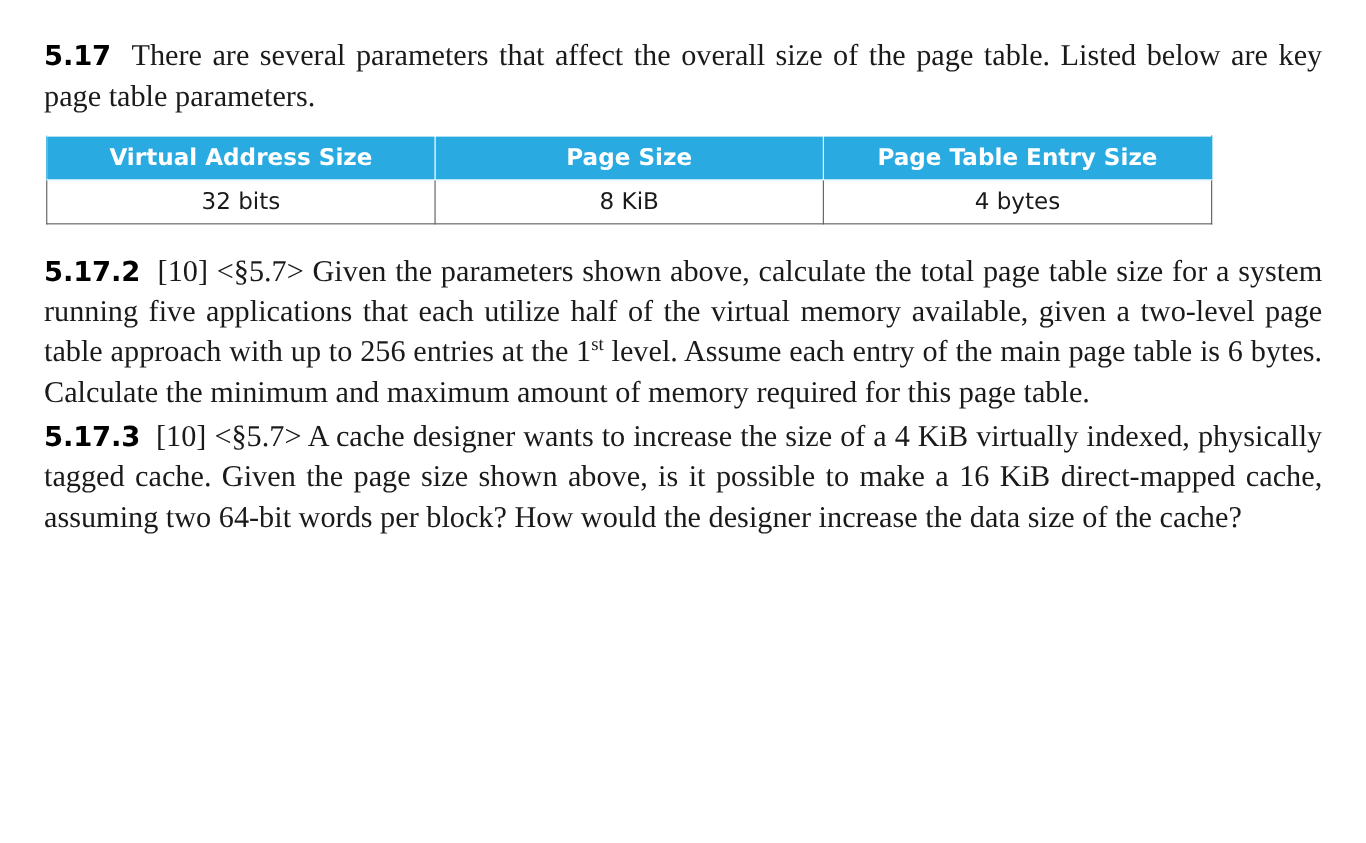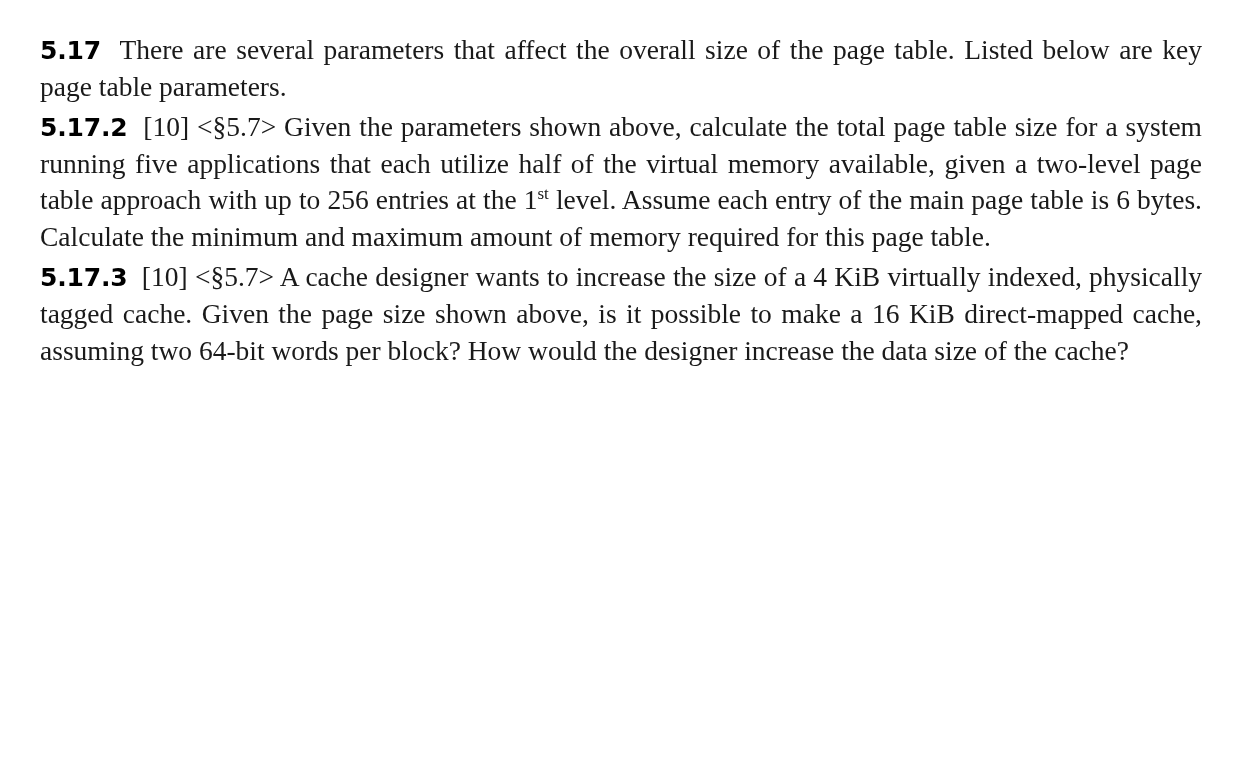--- a/index.html
+++ b/index.html
@@ -94,20 +94,36 @@
 </head>
 <body>
 
 <div class="page">
   <div class="content">
 
     <p class="para intro-block">
       <span class="exnum">5.17</span><span>&nbsp; </span><span class="q-body">There are several parameters that affect the overall size of the page table. Listed below are key page table parameters.</span>
     </p>
 
+    <table class="param-table">
+      <thead>
+        <tr>
+          <th>Virtual Address Size</th>
+          <th>Page Size</th>
+          <th>Page Table Entry Size</th>
+        </tr>
+      </thead>
+      <tbody>
+        <tr>
+          <td>32 bits</td>
+          <td>8 KiB</td>
+          <td>4 bytes</td>
+        </tr>
+      </tbody>
+    </table>
 
 
     <p class="para sub-para">
       <span class="exnum">5.17.2</span><span>&nbsp; </span><span class="brackets">[10]</span><span> </span><span class="brackets">&lt;§5.7&gt;</span><span> </span><span class="q-body">Given the parameters shown above, calculate the total page table size for a system running five applications that each utilize half of the virtual memory available, given a two-level page table approach with up to 256 entries at the 1</span><sup class="ord">st</sup><span class="q-body"> level. Assume each entry of the main page table is 6 bytes. Calculate the minimum and maximum amount of memory required for this page table.</span>
     </p>
 
     <p class="para sub-para">
       <span class="exnum">5.17.3</span><span>&nbsp; </span><span class="brackets">[10]</span><span> </span><span class="brackets">&lt;§5.7&gt;</span><span> </span><span class="q-body">A cache designer wants to increase the size of a 4 KiB virtually indexed, physically tagged cache. Given the page size shown above, is it possible to make a 16 KiB direct-mapped cache, assuming two 64-bit words per block? How would the designer increase the data size of the cache?</span>
     </p>
 

